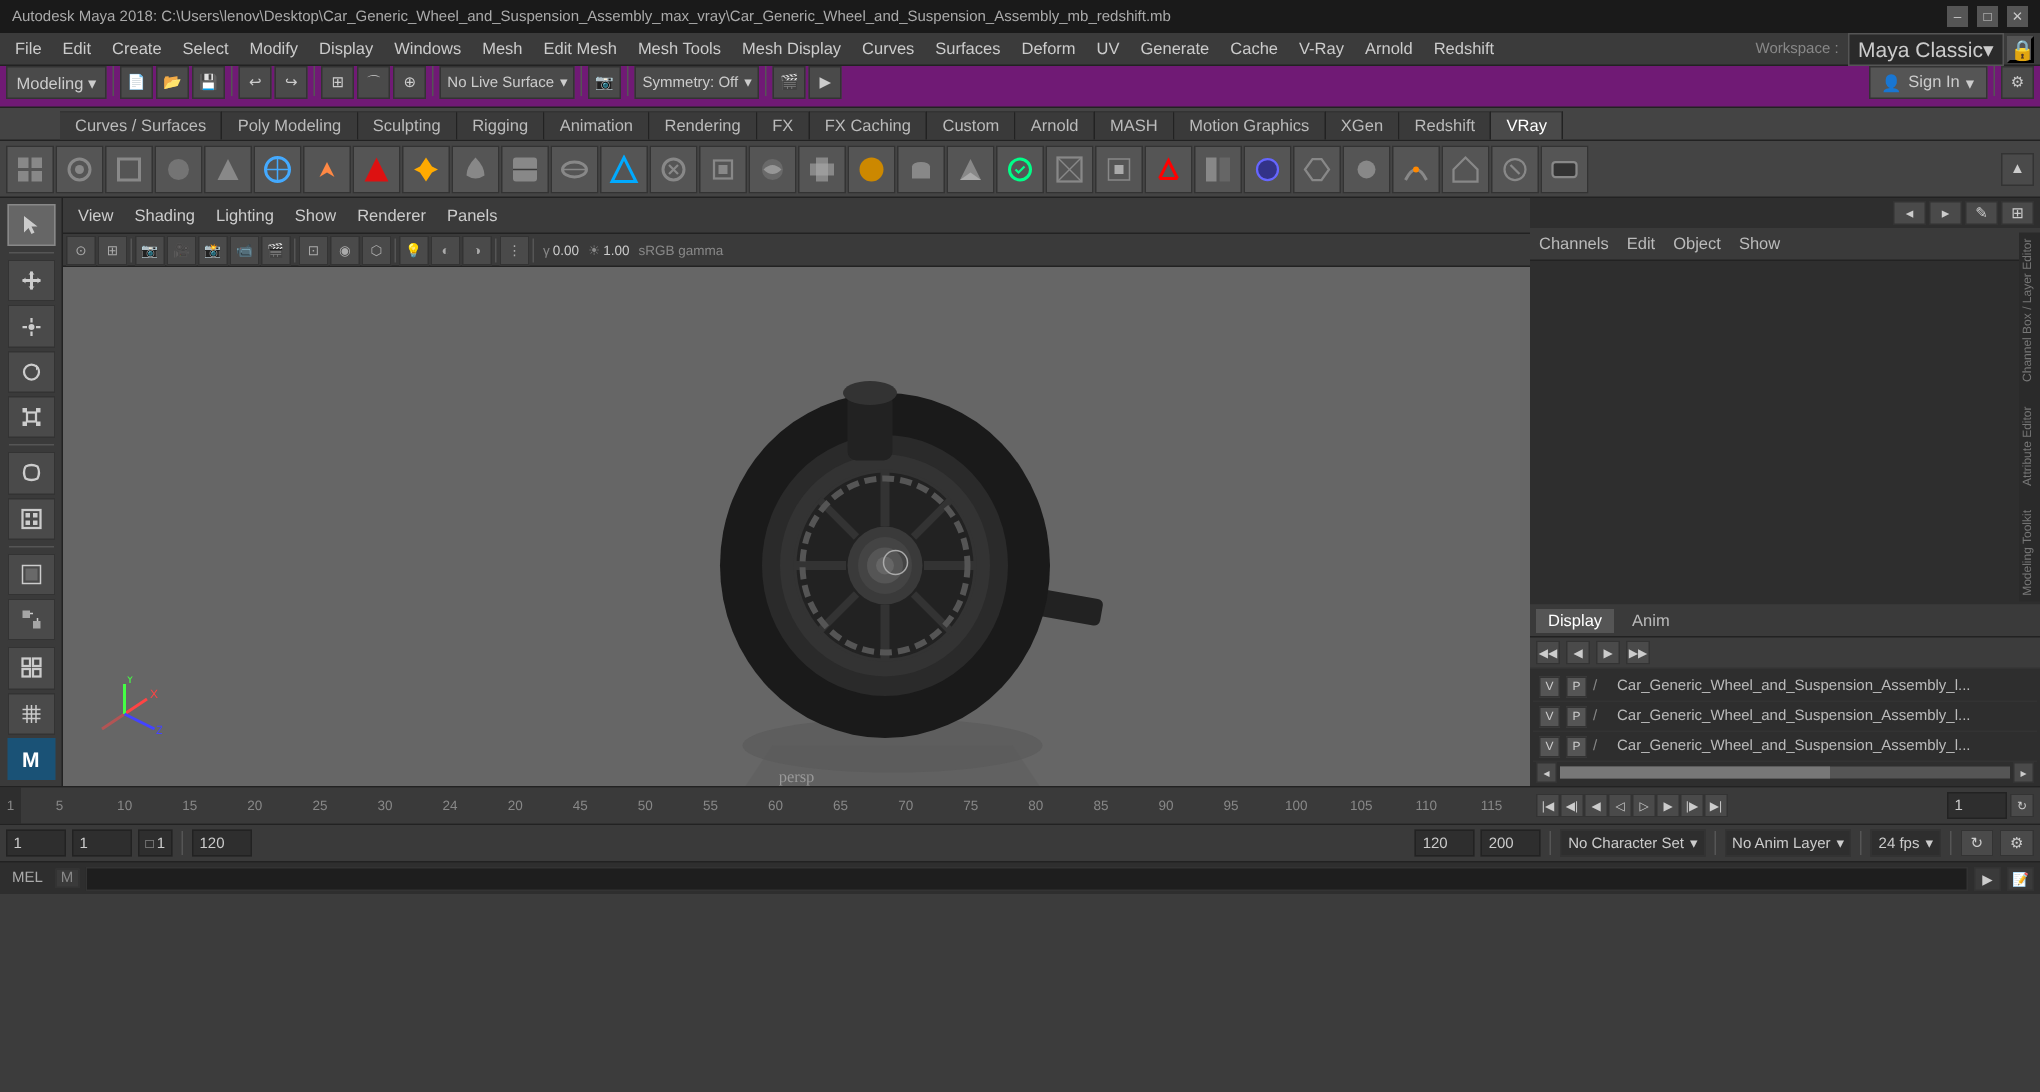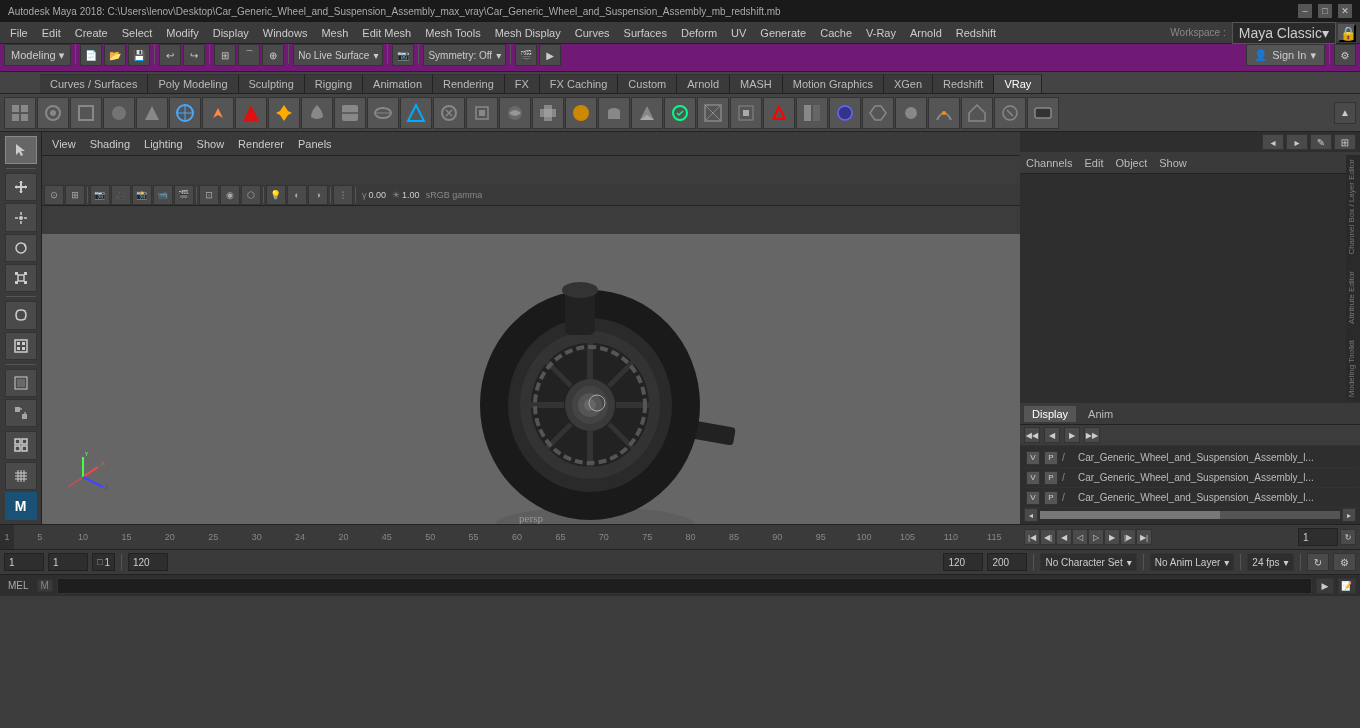--- a/index.html
+++ b/index.html
@@ -802,21 +802,21 @@
           <line x1="2" y1="11" x2="14" y2="11" stroke="#ccc" stroke-width="1"></line>
           <line x1="5" y1="2" x2="5" y2="14" stroke="#ccc" stroke-width="1"></line>
           <line x1="8" y1="2" x2="8" y2="14" stroke="#ccc" stroke-width="1"></line>
           <line x1="11" y1="2" x2="11" y2="14" stroke="#ccc" stroke-width="1"></line>
         </svg>
     </div>
 
     <div style="width:32px;height:32px;background:#1a5276;display:flex;align-items:center;justify-content:center;color:#fff;font-weight:bold;font-size:14px;cursor:pointer;">M</div>
   </div>
 
-  <div id="viewport-wrapper" style="display:flex;flex-direction:column;flex:1;gap:28px;">
+  <div id="viewport-wrapper" style="display:flex;flex-direction:column;flex:1;">
 
     <div id="viewport-toolbar">
       <span class="vp-menu">View</span>
       <span class="vp-menu">Shading</span>
       <span class="vp-menu">Lighting</span>
       <span class="vp-menu">Show</span>
       <span class="vp-menu">Renderer</span>
       <span class="vp-menu">Panels</span>
     </div>
 

